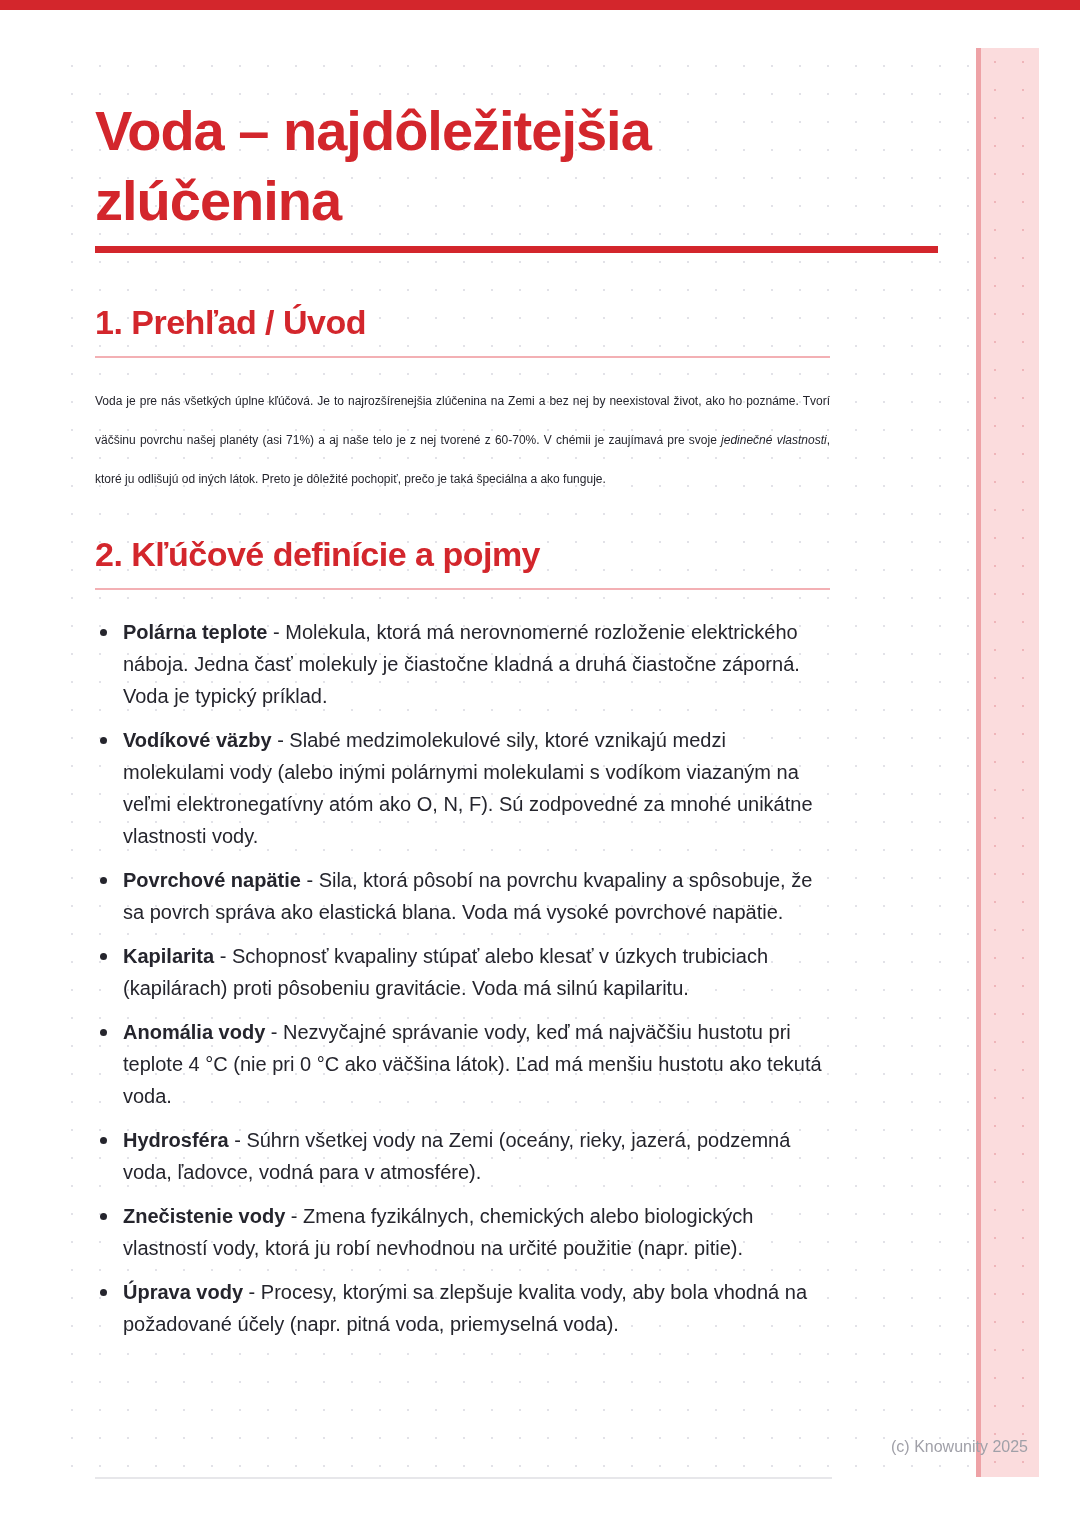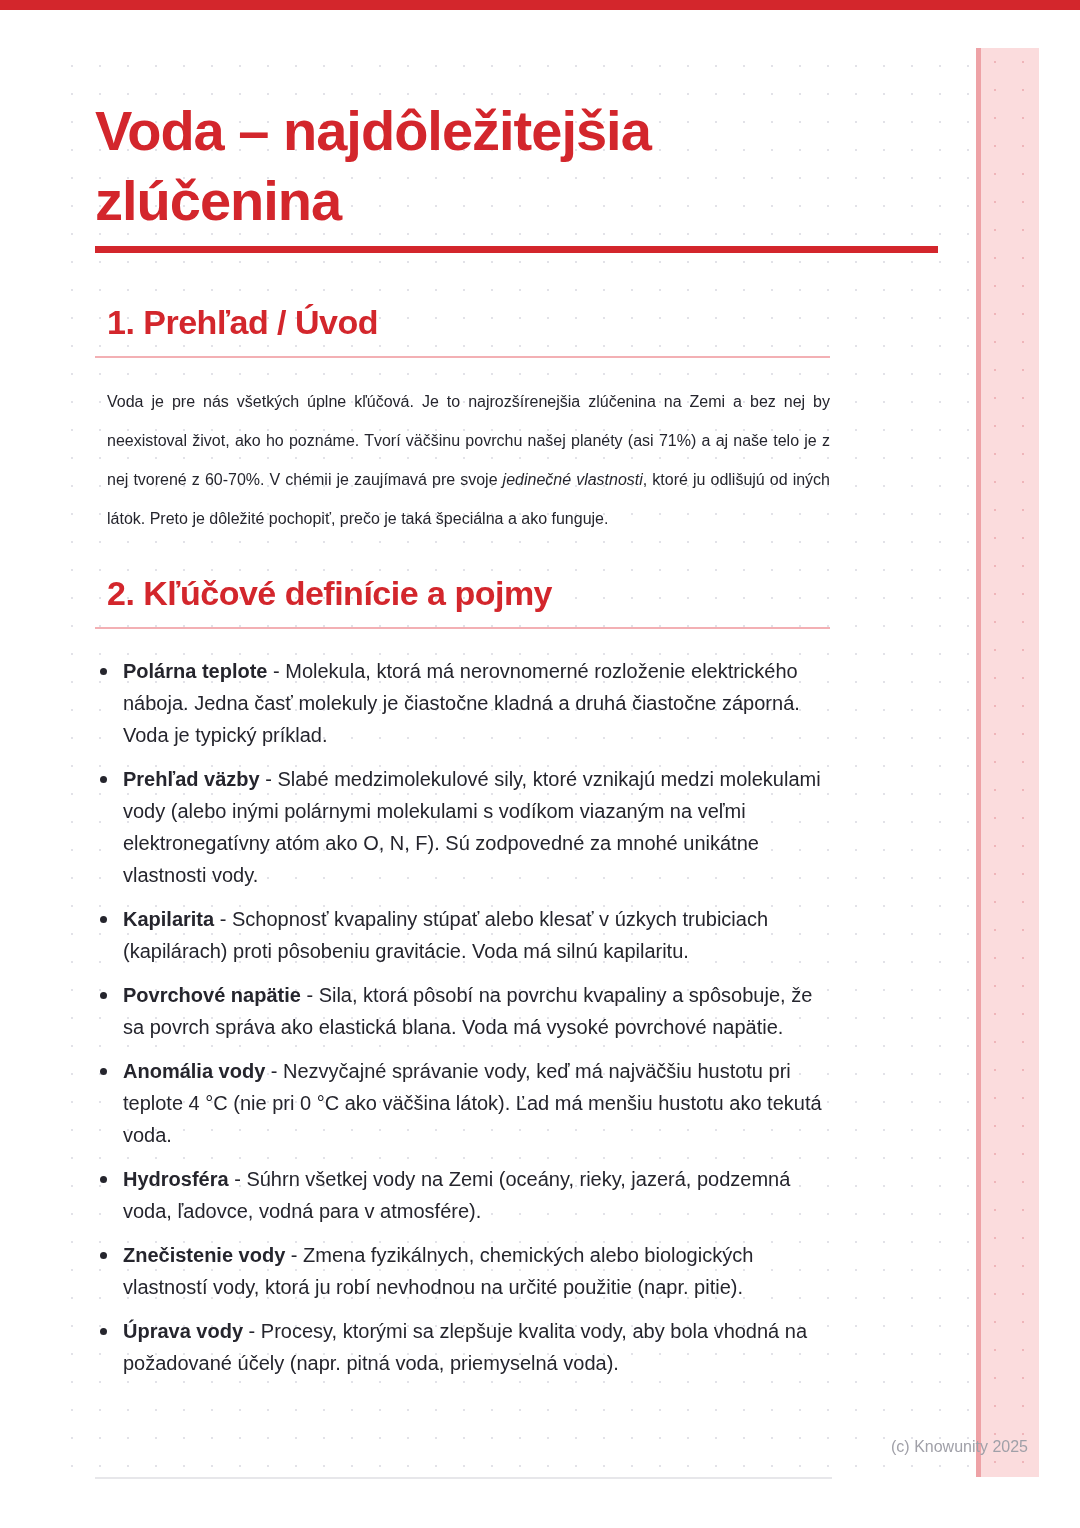--- a/index.html
+++ b/index.html
@@ -35,31 +35,31 @@
   }
   .doc-title{
     margin:0;
     font-size:56px;line-height:70px;font-weight:bold;
     color:#d3262c;letter-spacing:-1px;
   }
   .title-rule{
     margin-top:10px;width:843px;height:7px;background:#d3262c;
   }
   .section-heading{
-    margin:12px;font-size:34px;line-height:42px;font-weight:bold;
+    margin:0;font-size:34px;line-height:42px;font-weight:bold;
     color:#d3262c;letter-spacing:-0.5px;
   }
   .h1-margin{margin-top:48px;}
   .h2-margin{margin-top:34px;}
   .section-underline{
     margin-top:13px;width:735px;height:2px;background:#f3b0b4;
   }
   .intro-paragraph{
-    margin:24px 0 0 12px;
-    font-size:16px;line-height:39px;
+    margin:24px 0 0 0;
+    font-size:12px;line-height:39px;
     text-align:justify;
   }
   .intro-paragraph .italic{font-style:italic;}
   .definitions{
     list-style:none;margin:26px 0 0 0;padding:0;
     font-size:20px;line-height:32px;
   }
   .definitions li{
     position:relative;
     padding-left:28px;
@@ -98,25 +98,25 @@
 
     <p class="intro-paragraph"><span>Voda je pre nás všetkých úplne kľúčová. Je to najrozšírenejšia zlúčenina na Zemi a bez nej by neexistoval život, ako ho poznáme. Tvorí väčšinu povrchu našej planéty (asi 71%) a aj naše telo je z nej tvorené z 60-70%. V chémii je zaujímavá pre svoje </span><span class="italic">jedinečné vlastnosti</span><span>, ktoré ju odlišujú od iných látok. Preto je dôležité pochopiť, prečo je taká špeciálna a ako funguje.</span></p>
 
     <h2 class="section-heading h2-margin">2. Kľúčové definície a pojmy</h2>
     <div class="section-underline"></div>
 
     <ul class="definitions">
 
         <li><span class="dot"></span><span class="term">Polárna teplote</span><span> - </span><span>Molekula, ktorá má nerovnomerné rozloženie elektrického náboja. Jedna časť molekuly je čiastočne kladná a druhá čiastočne záporná. Voda je typický príklad.</span></li>
 
-        <li><span class="dot"></span><span class="term">Prehľad väzby</span><span> - </span><span>Slabé medzimolekulové sily, ktoré vznikajú medzi molekulami vody (alebo inými polárnymi molekulami s vodíkom viazaným na veľmi elektronegatívny atóm ako O, N, F). Sú zodpovedné za mnohé unikátne vlastnosti vody.</span></li>
+        <li><span class="dot"></span><span class="term">Vodíkové väzby</span><span> - </span><span>Slabé medzimolekulové sily, ktoré vznikajú medzi molekulami vody (alebo inými polárnymi molekulami s vodíkom viazaným na veľmi elektronegatívny atóm ako O, N, F). Sú zodpovedné za mnohé unikátne vlastnosti vody.</span></li>
+
+        <li><span class="dot"></span><span class="term">Povrchové napätie</span><span> - </span><span>Sila, ktorá pôsobí na povrchu kvapaliny a spôsobuje, že sa povrch správa ako elastická blana. Voda má vysoké povrchové napätie.</span></li>
 
         <li><span class="dot"></span><span class="term">Kapilarita</span><span> - </span><span>Schopnosť kvapaliny stúpať alebo klesať v úzkych trubiciach (kapilárach) proti pôsobeniu gravitácie. Voda má silnú kapilaritu.</span></li>
-
-        <li><span class="dot"></span><span class="term">Povrchové napätie</span><span> - </span><span>Sila, ktorá pôsobí na povrchu kvapaliny a spôsobuje, že sa povrch správa ako elastická blana. Voda má vysoké povrchové napätie.</span></li>
 
         <li><span class="dot"></span><span class="term">Anomália vody</span><span> - </span><span>Nezvyčajné správanie vody, keď má najväčšiu hustotu pri teplote 4 °C (nie pri 0 °C ako väčšina látok). Ľad má menšiu hustotu ako tekutá voda.</span></li>
 
         <li><span class="dot"></span><span class="term">Hydrosféra</span><span> - </span><span>Súhrn všetkej vody na Zemi (oceány, rieky, jazerá, podzemná voda, ľadovce, vodná para v atmosfére).</span></li>
 
         <li><span class="dot"></span><span class="term">Znečistenie vody</span><span> - </span><span>Zmena fyzikálnych, chemických alebo biologických vlastností vody, ktorá ju robí nevhodnou na určité použitie (napr. pitie).</span></li>
 
         <li><span class="dot"></span><span class="term">Úprava vody</span><span> - </span><span>Procesy, ktorými sa zlepšuje kvalita vody, aby bola vhodná na požadované účely (napr. pitná voda, priemyselná voda).</span></li>
       </ul>
   </div>

